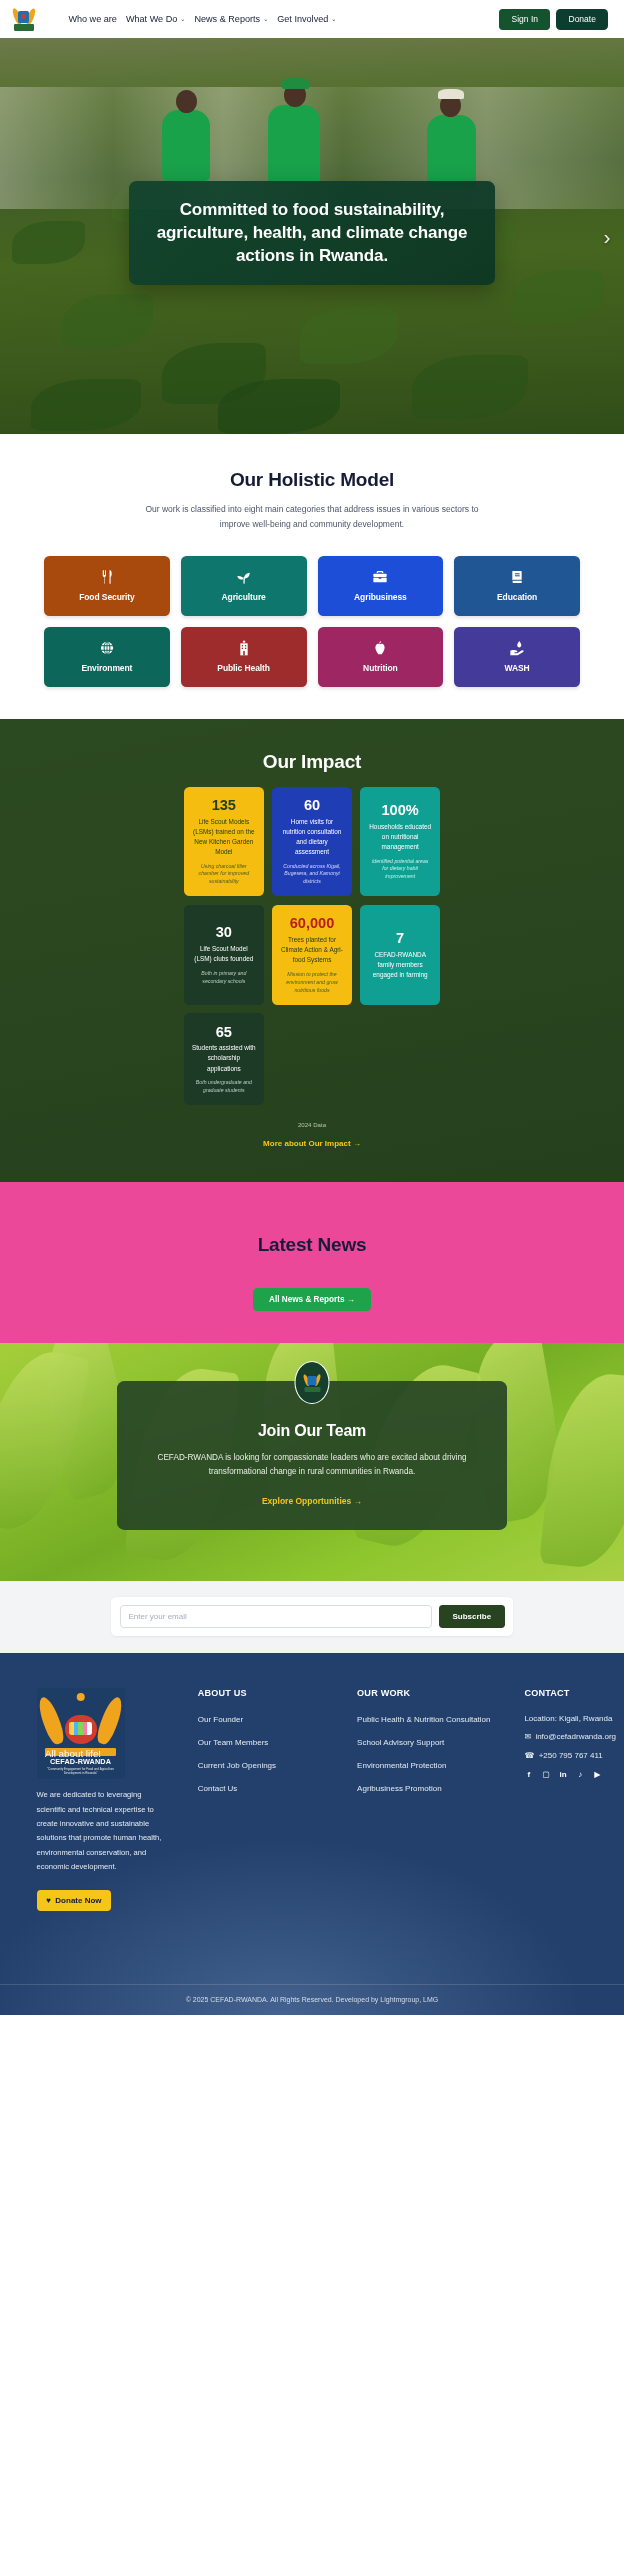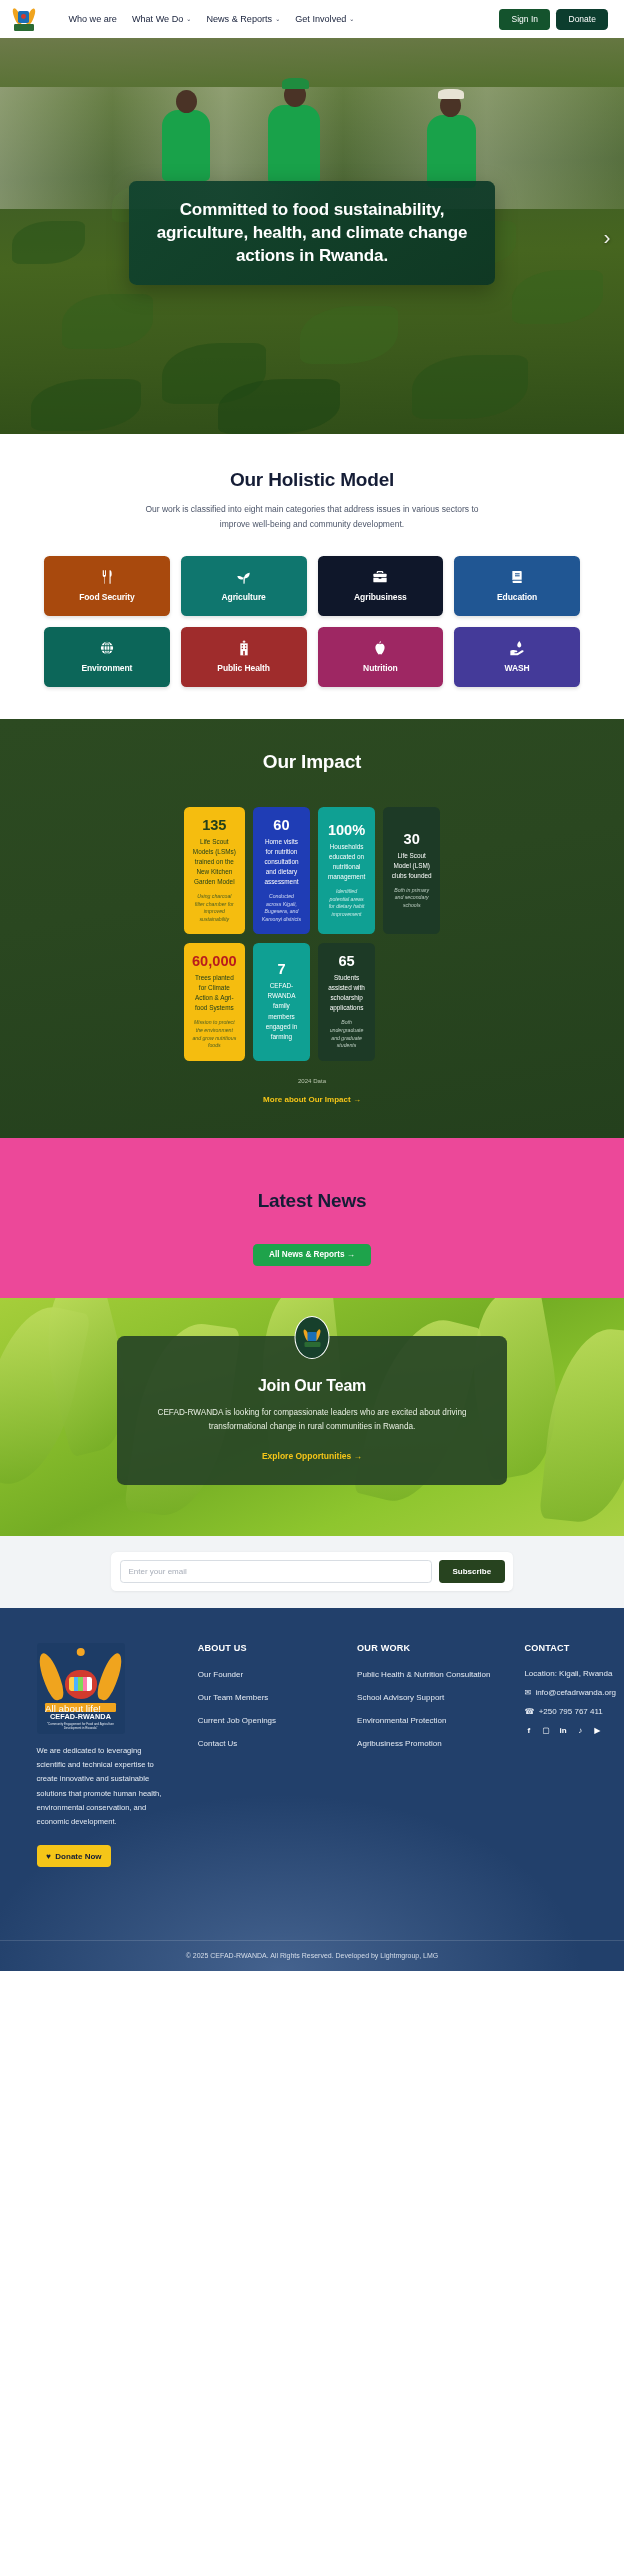--- a/index.html
+++ b/index.html
@@ -27,21 +27,21 @@
   .logo-mark .wheatL{left:0.6px;transform:rotate(-22deg);}
   .logo-mark .wheatR{right:0.6px;transform:rotate(22deg);}
   .logo-mark .inner{
     position:absolute;top:4.3px;left:4.9px;width:11px;height:12.2px;background:#1b6fb5;
     border-radius:1.8px;
   }
   .logo-mark .apple{position:absolute;top:7.3px;left:8px;width:4.9px;height:4.9px;border-radius:50%;background:#d23b2e;}
   .logo-mark .ribbon{
     position:absolute;bottom:0.6px;left:0.6px;right:0.6px;height:6.7px;background:#2b6b33;border-radius:1.2px;
   }
-  .nav-links{display:flex;align-items:center;gap:15px;margin-left:34px;}
+  .nav-links{display:flex;align-items:center;gap:9px;margin-left:34px;}
   .nav-link{
     font-size:9.1px;color:#17203a;font-weight:400;cursor:pointer;white-space:nowrap;
     display:flex;align-items:center;gap:3px;
   }
   .caret{font-size:6.1px;line-height:1;opacity:.9;}
   .nav-actions{margin-left:auto;display:flex;align-items:center;gap:6.1px;padding-right:4.9px;}
   .btn-signin{
     background:#14532d;color:#ffffff;border:none;border-radius:3.7px;
     padding:5.5px 12.2px;font-size:8.5px;font-family:inherit;cursor:pointer;
   }
@@ -107,21 +107,21 @@
 
   
   .impact{
     background:linear-gradient(170deg,#2c4a21 0%,#2a4720 40%,#24401d 100%);
     padding:32px 0 34px;
   }
   .impact h2{
     font-size:19px;font-weight:700;color:#ffffff;text-align:center;letter-spacing:-0.2px;
   }
   .impact-grid{
-    width:256px;margin:34px auto 0;display:grid;grid-template-columns:1fr 1fr 1fr 1fr;gap:8.5px;
+    width:256px;margin:14px auto 0;display:grid;grid-template-columns:1fr 1fr 1fr;gap:8.5px;
   }
   .stat{
     border-radius:5.5px;padding:10.4px 8px 10.4px;text-align:center;
     display:flex;flex-direction:column;justify-content:center;min-height:78px;
   }
   .stat .num{font-size:14.6px;font-weight:700;line-height:1.1;margin-bottom:3.7px;}
   .stat .lbl{font-size:6.4px;line-height:1.58;}
   .stat .note{font-size:5.2px;font-style:italic;line-height:1.5;margin-top:5.5px;opacity:.92;}
   .impact-foot{margin-top:16px;text-align:center;font-size:6.1px;color:#b8c5ad;}
   .impact-more{
@@ -335,21 +335,21 @@
 
     <div class="cat-card" style="background:#0f766e">
       <svg class="ci" viewBox="0 0 24 24" fill="#fff">
         <path d="M12 22v-8c0-3 1.6-5.6 4.2-7 2-1.1 4.3-1.3 4.3-1.3s.2 2.4-.9 4.4c-1.4 2.6-4 4-6.6 4"></path>
         <path d="M11 13.5C9.4 12 7 11 5 10.6c-1.8-.3-3-.1-3-.1s.4 2.2 1.9 3.6C5.6 15.7 8.2 16 10 15.6"></path>
         <rect x="11.2" y="12" width="1.7" height="10" rx=".8"></rect>
       </svg>
       <span class="clabel">Agriculture</span>
     </div>
 
-    <div class="cat-card" style="background:#0f172a">
+    <div class="cat-card" style="background:#1d4ed8">
       <svg class="ci" viewBox="0 0 24 24" fill="#fff">
         <path d="M9 3h6a2 2 0 0 1 2 2v1h-2V5H9v1H7V5a2 2 0 0 1 2-2z"></path>
         <rect x="2" y="7" width="20" height="5" rx="1.4"></rect>
         <path d="M2 13h8v1.6h4V13h8v5.6a1.4 1.4 0 0 1-1.4 1.4H3.4A1.4 1.4 0 0 1 2 18.6V13z"></path>
       </svg>
       <span class="clabel">Agribusiness</span>
     </div>
 
     <div class="cat-card" style="background:#205693">
       <svg class="ci" viewBox="0 0 24 24" fill="#fff">

